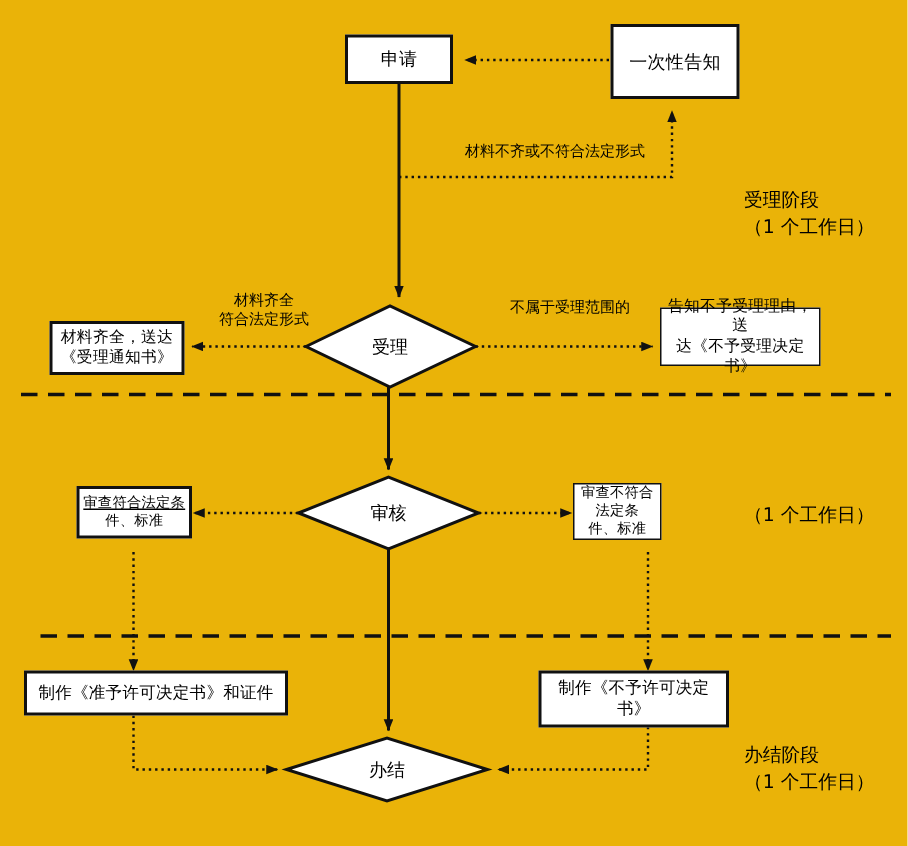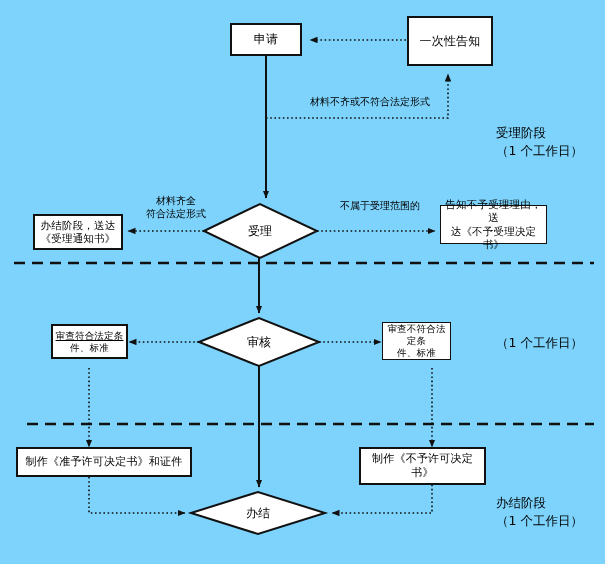--- a/index.html
+++ b/index.html
@@ -7,21 +7,21 @@
     padding: 0;
     background: #ffffff;
   }
   body {
     font-family: "DejaVu Sans", "Liberation Sans", sans-serif;
   }
   #flowchart-root {
     position: relative;
     width: 605px;
     height: 564px;
-    background: #7dd3fc;
+    background: #eab308;
     overflow: hidden;
   }
   #flow-svg {
     position: absolute;
     left: 0;
     top: 0;
     width: 605px;
     height: 564px;
   }
   .node {
@@ -134,40 +134,40 @@
   <div class="node box" style="left:230px; top:23px; width:72px; height:33px; font-size:12px;">
     <span>申请</span>
   </div>
 
   <div class="node box" style="left:407px; top:16px; width:86px; height:50px; font-size:12px;">
     <span>一次性告知</span>
   </div>
 
   <div class="node box" style="left:33px; top:214px; width:90px; height:36px; font-size:10.5px;">
     <span>
-      <span style="display:block;">办结阶段，送达</span>
+      <span style="display:block;">材料齐全，送达</span>
       <span style="display:block;">《受理通知书》</span>
     </span>
   </div>
 
   <div class="node box box-thin" style="left:440px; top:205px; width:107px; height:39px; font-size:10.5px;">
     <span>
       <span style="display:block;">告知不予受理理由，送</span>
       <span style="display:block;">达《不予受理决定书》</span>
     </span>
   </div>
 
   <div class="node box" style="left:51px; top:324px; width:77px; height:35px; font-size:9.5px;">
     <span>
       <span style="display:block;text-decoration:underline;">审查符合法定条</span>
       <span style="display:block;">件、标准</span>
     </span>
   </div>
 
-  <div class="node box box-thin" style="left:382px; top:322px; width:69px; height:38px; font-size:9.5px;">
+  <div class="node box box-thin" style="left:382px; top:322px; width:59px; height:38px; font-size:9.5px;">
     <span>
       <span style="display:block;">审查不符合法定条</span>
       <span style="display:block;">件、标准</span>
     </span>
   </div>
 
   <div class="node box" style="left:16px; top:447px; width:176px; height:30px; font-size:11px;">
     <span>制作《准予许可决定书》和证件</span>
   </div>
 

